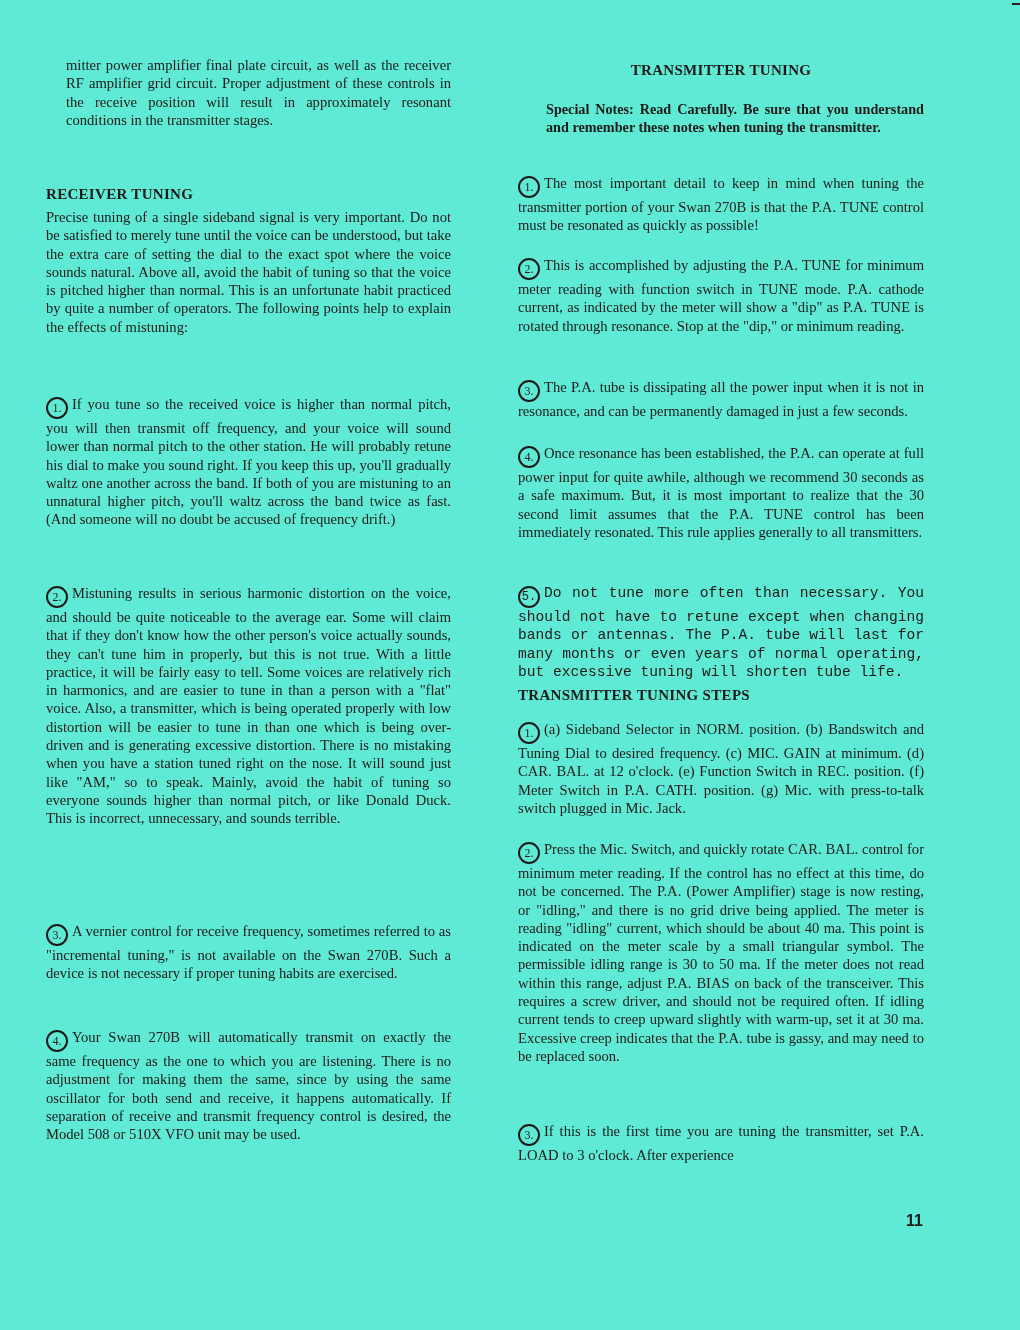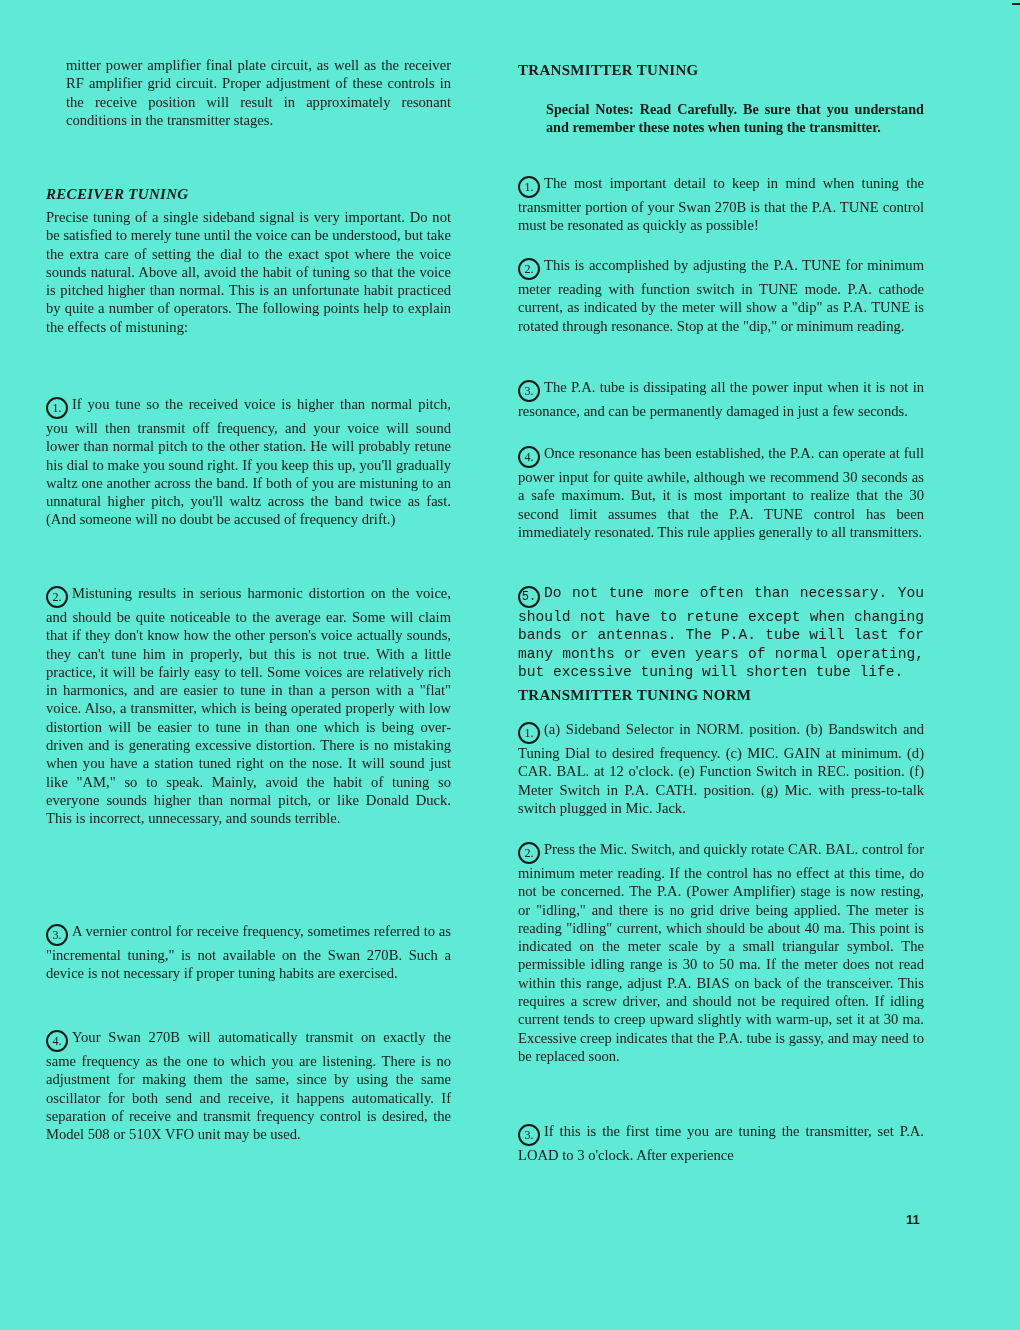--- a/index.html
+++ b/index.html
@@ -13,53 +13,53 @@
   p, .item { margin: 0; font-size: 14.6px; line-height: 18.3px; text-align: justify; }
   h2 { margin: 0; font-size: 15px; font-weight: bold; letter-spacing: 0.3px; }
   .abs { position: absolute; left: 0; right: 0; }
   .intro { padding-left: 20px; }
   .item { text-indent: 0; margin-top: 10px; }
   .num { display: inline-block; width: 18px; height: 18px; border: 2px solid #1a1a1a; border-radius: 50%;
          font-size: 12px; line-height: 18px; text-align: center; margin-right: 4px; vertical-align: -3px;
          font-weight: normal; box-sizing: content-box; }
   .special { font-weight: bold; font-size: 14.2px; line-height: 18.3px; text-align: justify; margin: 0; }
   .page-number { position: absolute; left: 906px; top: 1212px; font-family: "Liberation Sans", sans-serif;
-                 font-size: 13px; font-weight: bold; }
+                 font-size: 16px; font-weight: bold; }
 </style>
 </head>
 <body>
 
 <div class="page">
   <div class="corner-mark"></div>
 
   <div class="col col-left">
     <p class="abs intro" style="top:56px;">mitter power amplifier final plate circuit, as well as the receiver RF amplifier grid circuit. Proper adjustment of these controls in the receive position will result in approximately resonant conditions in the transmitter stages.</p>
 
-    <h2 class="abs" style="top:186px;font-style:italic;">RECEIVER TUNING</h2>
+    <h2 class="abs" style="top:186px;">RECEIVER TUNING</h2>
     <p class="abs" style="top:208px;">Precise tuning of a single sideband signal is very important. Do not be satisfied to merely tune until the voice can be understood, but take the extra care of setting the dial to the exact spot where the voice sounds natural. Above all, avoid the habit of tuning so that the voice is pitched higher than normal. This is an unfortunate habit practiced by quite a number of operators. The following points help to explain the effects of mistuning:</p>
 
     <div class="abs item" style="top:385px;">
       <span class="num">1.</span><span>If you tune so the received voice is higher than normal pitch, you will then transmit off frequency, and your voice will sound lower than normal pitch to the other station. He will probably retune his dial to make you sound right. If you keep this up, you'll gradually waltz one another across the band. If both of you are mistuning to an unnatural higher pitch, you'll waltz across the band twice as fast. (And someone will no doubt be accused of frequency drift.)</span>
     </div>
 
     <div class="abs item" style="top:574px;">
       <span class="num">2.</span><span>Mistuning results in serious harmonic distortion on the voice, and should be quite noticeable to the average ear. Some will claim that if they don't know how the other person's voice actually sounds, they can't tune him in properly, but this is not true. With a little practice, it will be fairly easy to tell. Some voices are relatively rich in harmonics, and are easier to tune in than a person with a "flat" voice. Also, a transmitter, which is being operated properly with low distortion will be easier to tune in than one which is being over-driven and is generating excessive distortion. There is no mistaking when you have a station tuned right on the nose. It will sound just like "AM," so to speak. Mainly, avoid the habit of tuning so everyone sounds higher than normal pitch, or like Donald Duck. This is incorrect, unnecessary, and sounds terrible.</span>
     </div>
 
     <div class="abs item" style="top:912px;">
       <span class="num">3.</span><span>A vernier control for receive frequency, sometimes referred to as "incremental tuning," is not available on the Swan 270B. Such a device is not necessary if proper tuning habits are exercised.</span>
     </div>
 
     <div class="abs item" style="top:1018px;">
       <span class="num">4.</span><span>Your Swan 270B will automatically transmit on exactly the same frequency as the one to which you are listening. There is no adjustment for making them the same, since by using the same oscillator for both send and receive, it happens automatically. If separation of receive and transmit frequency control is desired, the Model 508 or 510X VFO unit may be used.</span>
     </div>
   </div>
 
   <div class="col col-right">
-    <h2 class="abs" style="top:62px;">TRANSMITTER TUNING</h2>
+    <h2 class="abs" style="top:62px;text-align:center;">TRANSMITTER TUNING</h2>
     <p class="abs special" style="top:100px;margin-left:28px;">Special Notes: Read Carefully. Be sure that you understand and remember these notes when tuning the transmitter.</p>
 
     <div class="abs item" style="top:164px;">
       <span class="num">1.</span><span>The most important detail to keep in mind when tuning the transmitter portion of your Swan 270B is that the P.A. TUNE control must be resonated as quickly as possible!</span>
     </div>
 
     <div class="abs item" style="top:246px;">
       <span class="num">2.</span><span>This is accomplished by adjusting the P.A. TUNE for minimum meter reading with function switch in TUNE mode. P.A. cathode current, as indicated by the meter will show a "dip" as P.A. TUNE is rotated through resonance. Stop at the "dip," or minimum reading.</span>
     </div>
 
@@ -68,21 +68,21 @@
     </div>
 
     <div class="abs item" style="top:434px;">
       <span class="num">4.</span><span>Once resonance has been established, the P.A. can operate at full power input for quite awhile, although we recommend 30 seconds as a safe maximum. But, it is most important to realize that the 30 second limit assumes that the P.A. TUNE control has been immediately resonated. This rule applies generally to all transmitters.</span>
     </div>
 
     <div class="abs item" style="top:574px;font-family:Liberation Mono, monospace;">
       <span class="num">5.</span><span>Do not tune more often than necessary. You should not have to retune except when changing bands or antennas. The P.A. tube will last for many months or even years of normal operating, but excessive tuning will shorten tube life.</span>
     </div>
 
-    <h2 class="abs" style="top:687px;">TRANSMITTER TUNING NORM</h2>
+    <h2 class="abs" style="top:687px;">TRANSMITTER TUNING STEPS</h2>
 
     <div class="abs item" style="top:710px;">
       <span class="num">1.</span><span>(a) Sideband Selector in NORM. position. (b) Bandswitch and Tuning Dial to desired frequency. (c) MIC. GAIN at minimum. (d) CAR. BAL. at 12 o'clock. (e) Function Switch in REC. position. (f) Meter Switch in P.A. CATH. position. (g) Mic. with press-to-talk switch plugged in Mic. Jack.</span>
     </div>
 
     <div class="abs item" style="top:830px;">
       <span class="num">2.</span><span>Press the Mic. Switch, and quickly rotate CAR. BAL. control for minimum meter reading. If the control has no effect at this time, do not be concerned. The P.A. (Power Amplifier) stage is now resting, or "idling," and there is no grid drive being applied. The meter is reading "idling" current, which should be about 40 ma. This point is indicated on the meter scale by a small triangular symbol. The permissible idling range is 30 to 50 ma. If the meter does not read within this range, adjust P.A. BIAS on back of the transceiver. This requires a screw driver, and should not be required often. If idling current tends to creep upward slightly with warm-up, set it at 30 ma. Excessive creep indicates that the P.A. tube is gassy, and may need to be replaced soon.</span>
     </div>
 
     <div class="abs item" style="top:1112px;">

